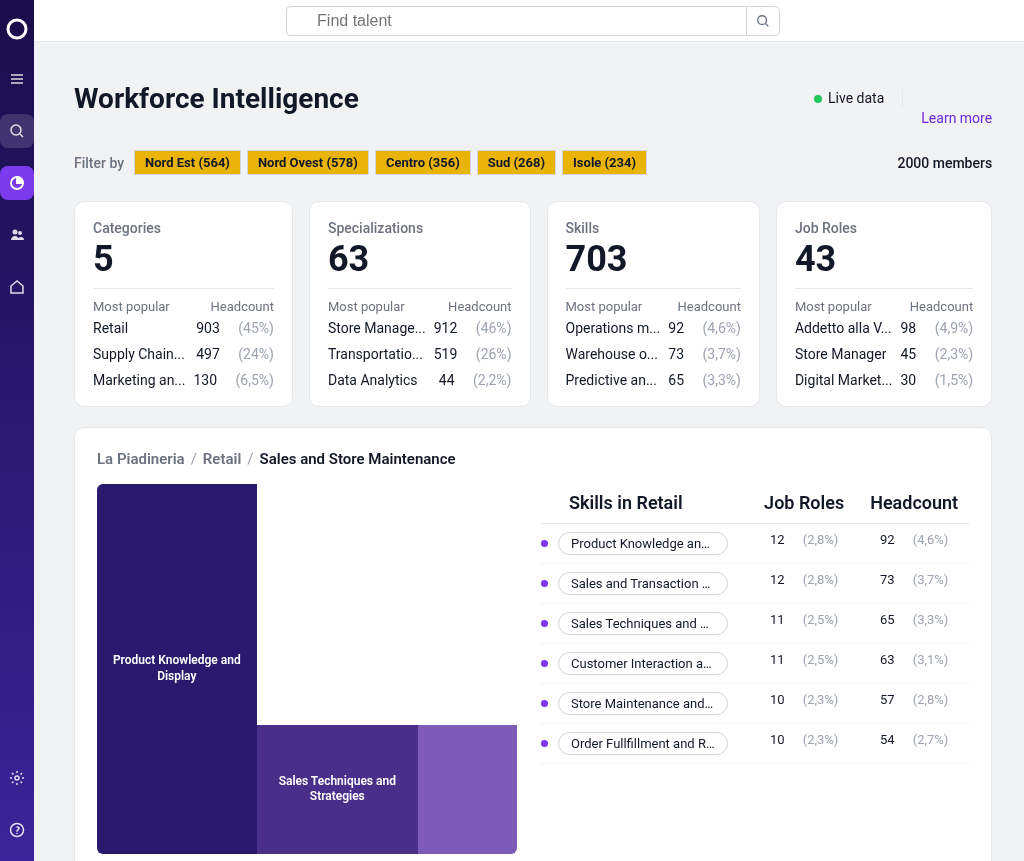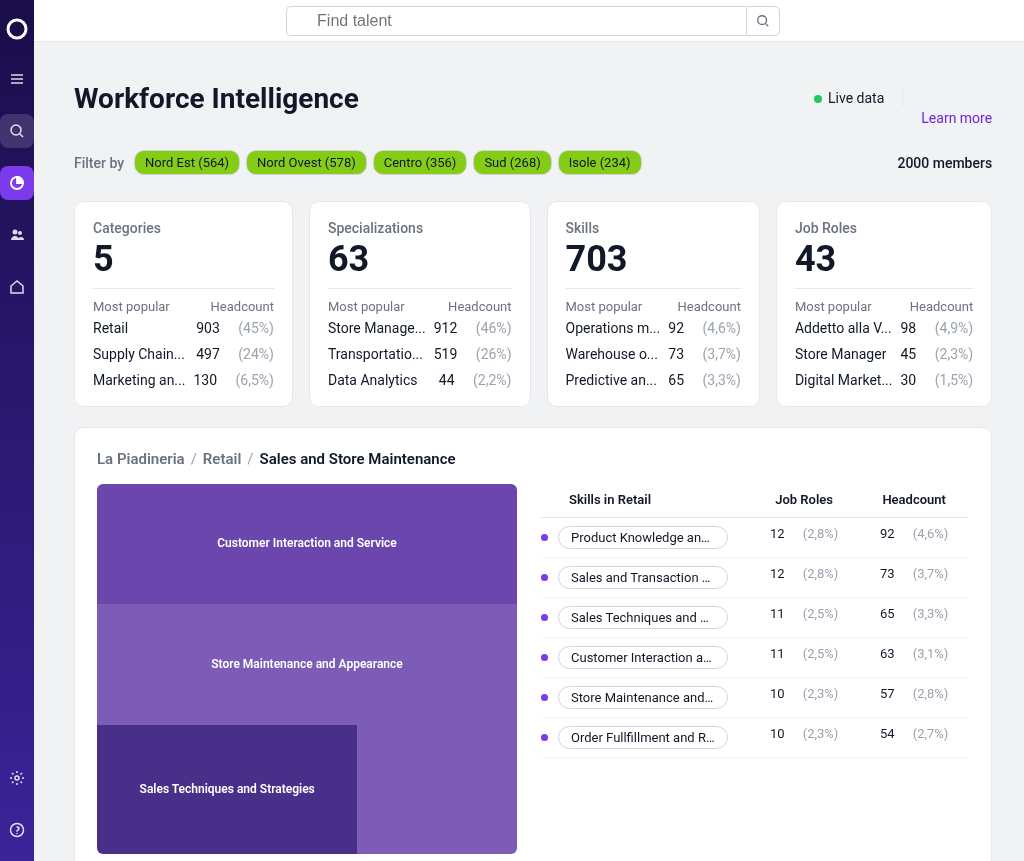--- a/index.html
+++ b/index.html
@@ -98,27 +98,28 @@
   .header-row { display:flex; align-items:center; justify-content:space-between; }
   .page-title { font-size:28px; font-weight:700; margin:0; }
   .header-right { display:flex; align-items:center; gap:18px; font-size:14px; }
   .live-dot { width:8px;height:8px;border-radius:50%;background:var(--green);display:inline-block;margin-right:6px; }
   .learn-link { color: var(--link); text-decoration:none; cursor:pointer;margin-top:40px; }
   .divider { width:1px; height:18px; background:var(--border); }
   
   .filter-row { display:flex; align-items:center; gap:6px; margin-top:24px; }
   .filter-label { font-size:14px; color:var(--text-gray); font-weight:500; margin-right:4px;}
   .chip {
-    background:#84cc16;
+    background:#eab308;
     border:1px solid var(--chip-border);
-    border-radius:10px;
+    border-radius:1px;
     padding:4px 10px;
     font-size:13px;
     color:var(--text-dark);
     cursor:pointer;
+    font-weight:bold;
   }
   .members-count { margin-left:auto; font-size:14px; font-weight:500; }
   
   .cards-row { display:flex; gap:16px; margin-top:26px; }
   .card {
     flex:1;
     background:var(--card-bg);
     border:1px solid var(--border);
     border-radius:10px;
     padding:18px;
@@ -142,21 +143,21 @@
   .tm-left { flex:0 0 38%; background:var(--tree1); display:flex;align-items:center;justify-content:center; }
   .tm-right { flex:1; display:flex; flex-direction:column; }
   .tm-r-top { flex:0 0 65%; display:flex; }
   .tm-r-top-a { flex:0 0 62%; background:var(--tree2); display:flex;align-items:center;justify-content:center; }
   .tm-r-top-b { flex:1; display:flex;flex-direction:column; }
   .tm-cell { display:flex;align-items:center;justify-content:center; }
   .tm-r-bot { flex:1; display:flex; }
   .tm-label { color:#fff; font-size:12px; font-weight:600; text-align:center; padding:8px; line-height:1.3; }
   
   .skills-table { flex:1; }
-  .st-head { display:flex; font-size:13px; font-weight:600; padding:8px 0 10px; border-bottom:1px solid var(--border); }
+  .st-head { display:flex; font-size:18px; font-weight:600; padding:8px 0 10px; border-bottom:1px solid var(--border); }
   .st-head .c1 { flex:1; padding-left:28px; }
   .st-head .c2 { width:110px; text-align:center; }
   .st-head .c3 { width:110px; text-align:center; }
   .st-row { display:flex; align-items:flex-start; font-size:13px; padding:8px 0; border-bottom:1px solid #f3f4f6; }
   .st-row .c1 { flex:1; display:flex; align-items:center; gap:10px; }
   .bullet { width:7px;height:7px;border-radius:50%;background:var(--bullet); flex-shrink:0;}
   .skill-chip { border:1px solid var(--chip-border); border-radius:14px; padding:3px 12px; white-space:nowrap; overflow:hidden; text-overflow:ellipsis; max-width:170px; cursor:pointer;}
   .st-row .c2, .st-row .c3 { width:110px; text-align:center; }
   svg { display:block; }
 </style>
@@ -358,30 +359,25 @@
         </div>
       </div>
 
       <div class="detail-card">
         <div class="breadcrumb">
           <span>La Piadineria</span><span class="sep">/</span><span>Retail</span><span class="sep">/</span><span class="current">Sales and Store Maintenance</span>
         </div>
         <div class="detail-body">
 
           <div class="treemap">
+            <div class="tm-left tm-cell">
+                <div class="tm-label">Product Knowledge and Display</div>
+              </div>
             <div class="tm-right">
               <div class="tm-r-top">
-                <div class="tm-r-top-b">
-                  <div class="tm-cell" style="flex:0 0 50%;background:var(--tree3)">
-                      <div class="tm-label">Customer Interaction and Service</div>
-                    </div>
-                  <div class="tm-cell" style="flex:1;background:var(--tree4)">
-                      <div class="tm-label">Store Maintenance and Appearance</div>
-                    </div>
-                </div>
               </div>
               <div class="tm-r-bot">
                 <div class="tm-cell" style="flex:0 0 62%;background:var(--tree2)">
                     <div class="tm-label">Sales Techniques and Strategies</div>
                   </div>
                 <div class="tm-cell" style="flex:1;background:var(--tree4)"></div>
               </div>
             </div>
           </div>
 

